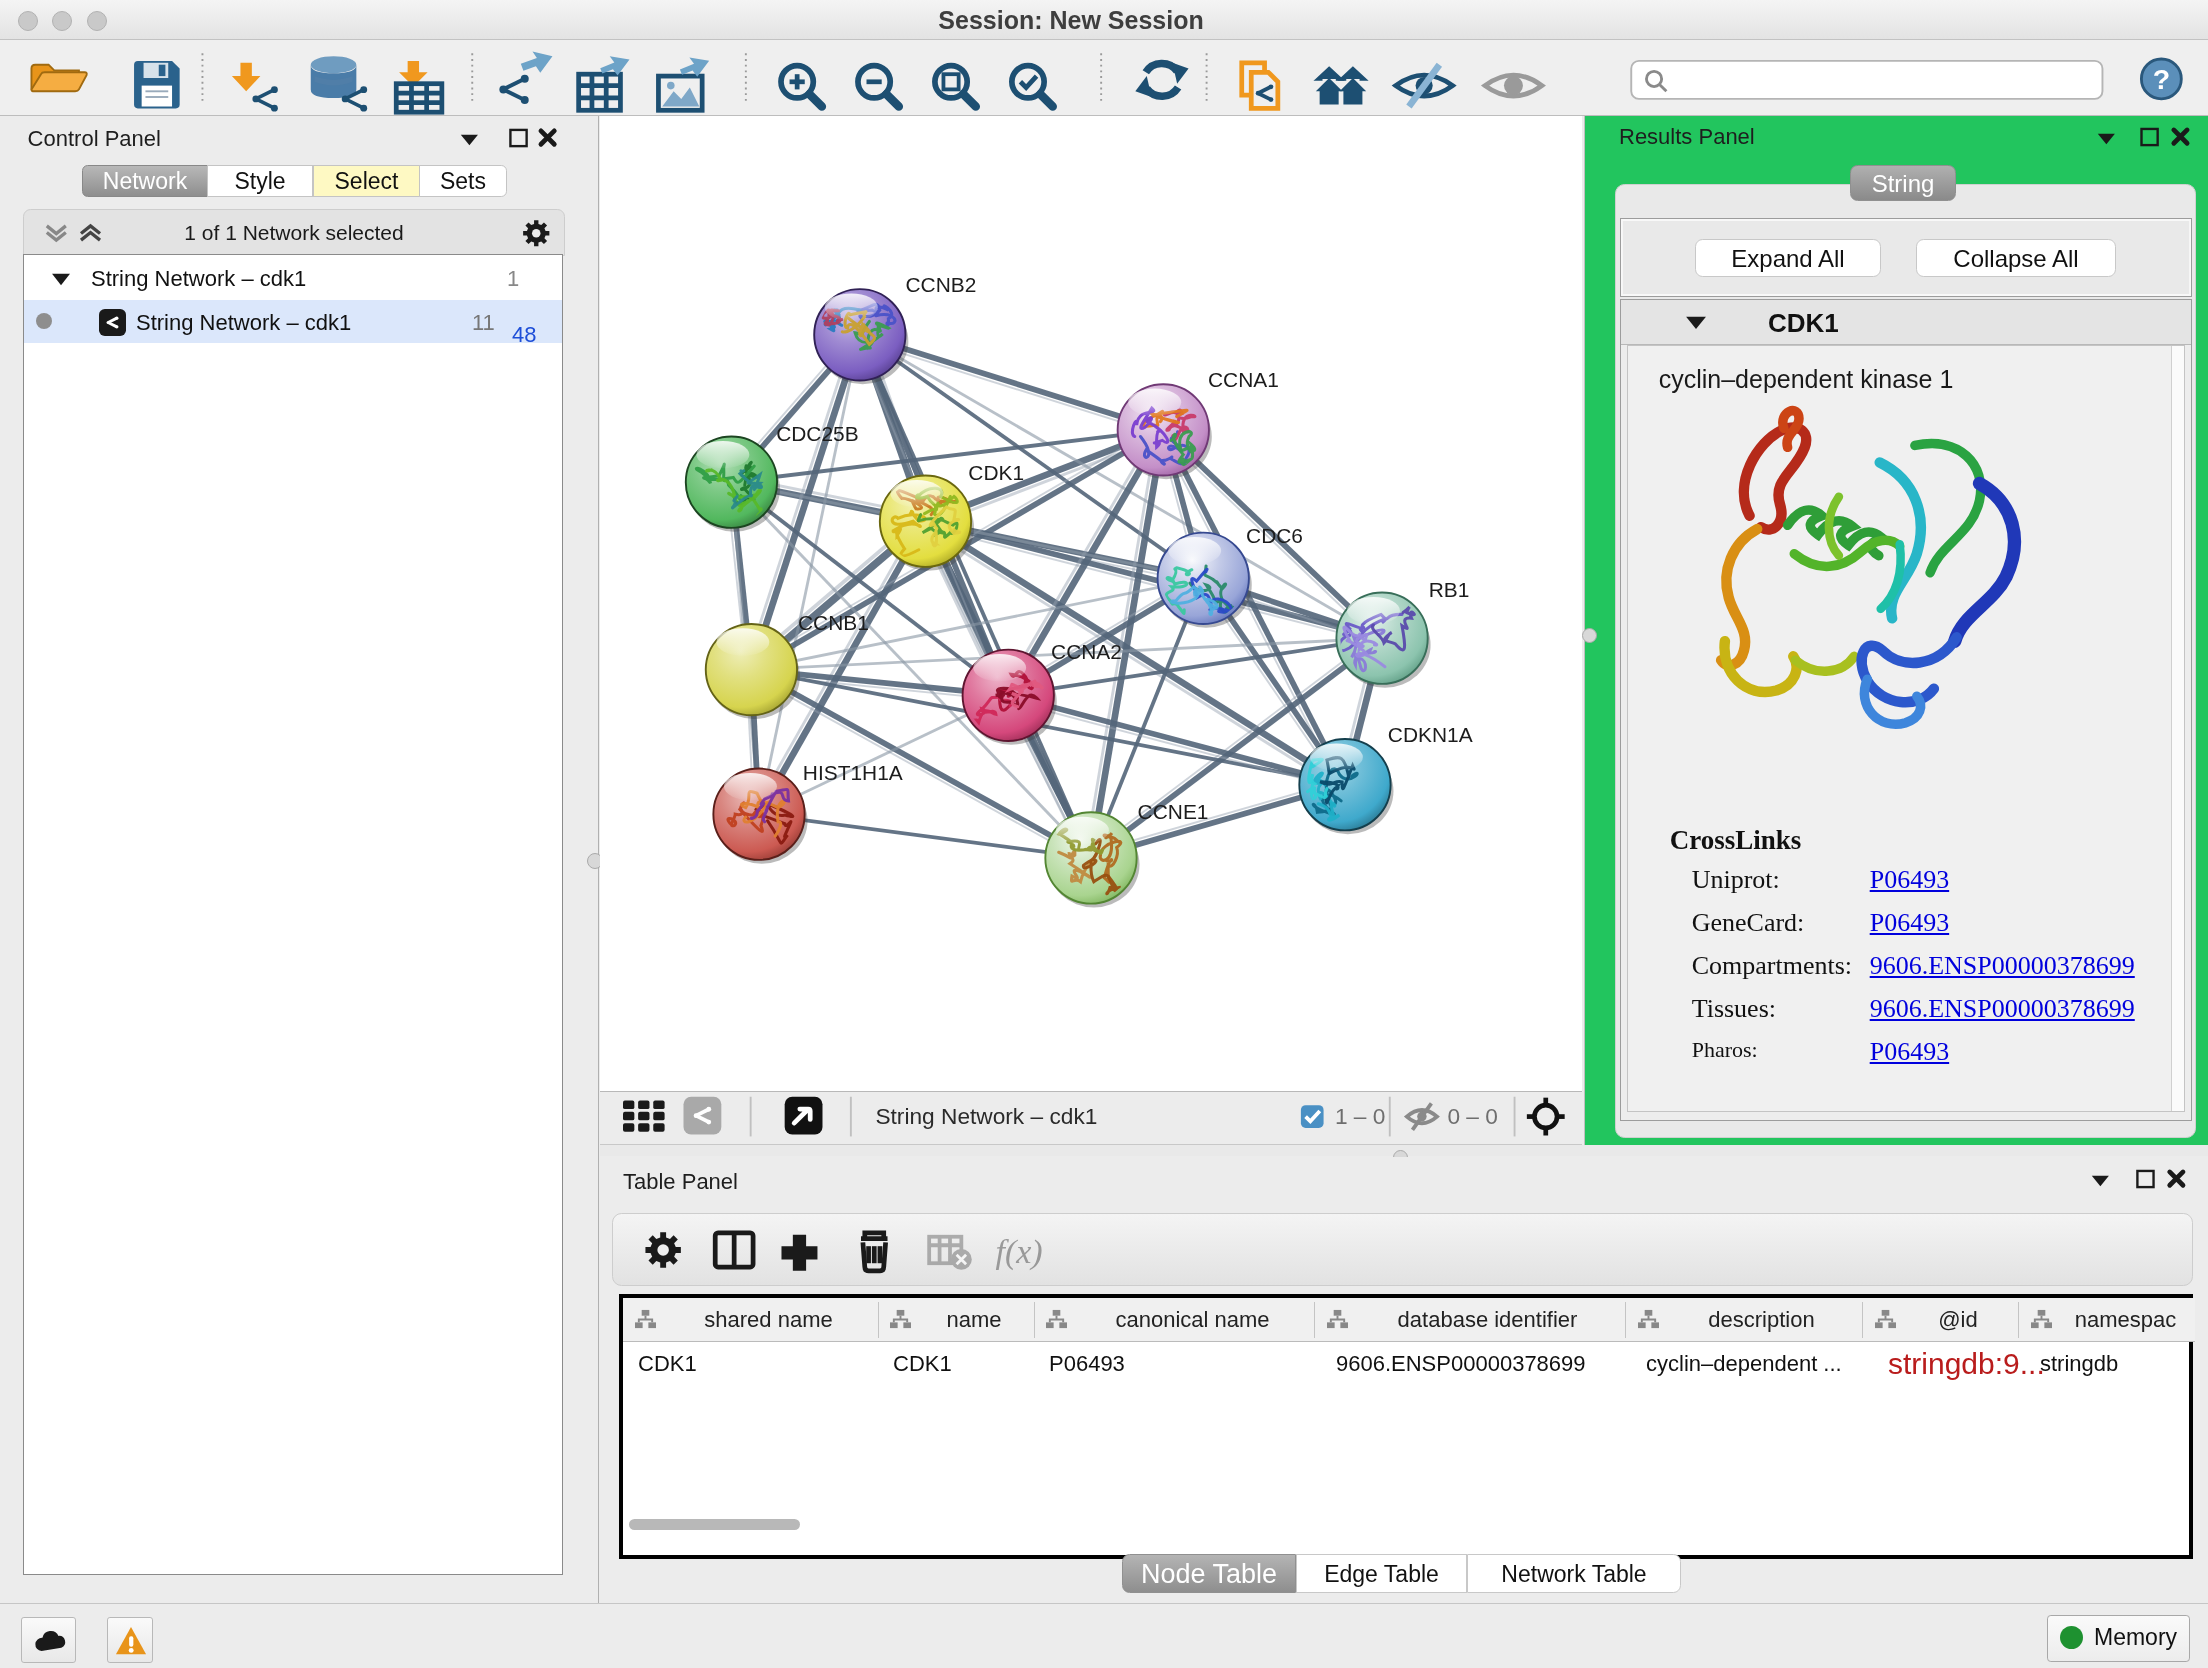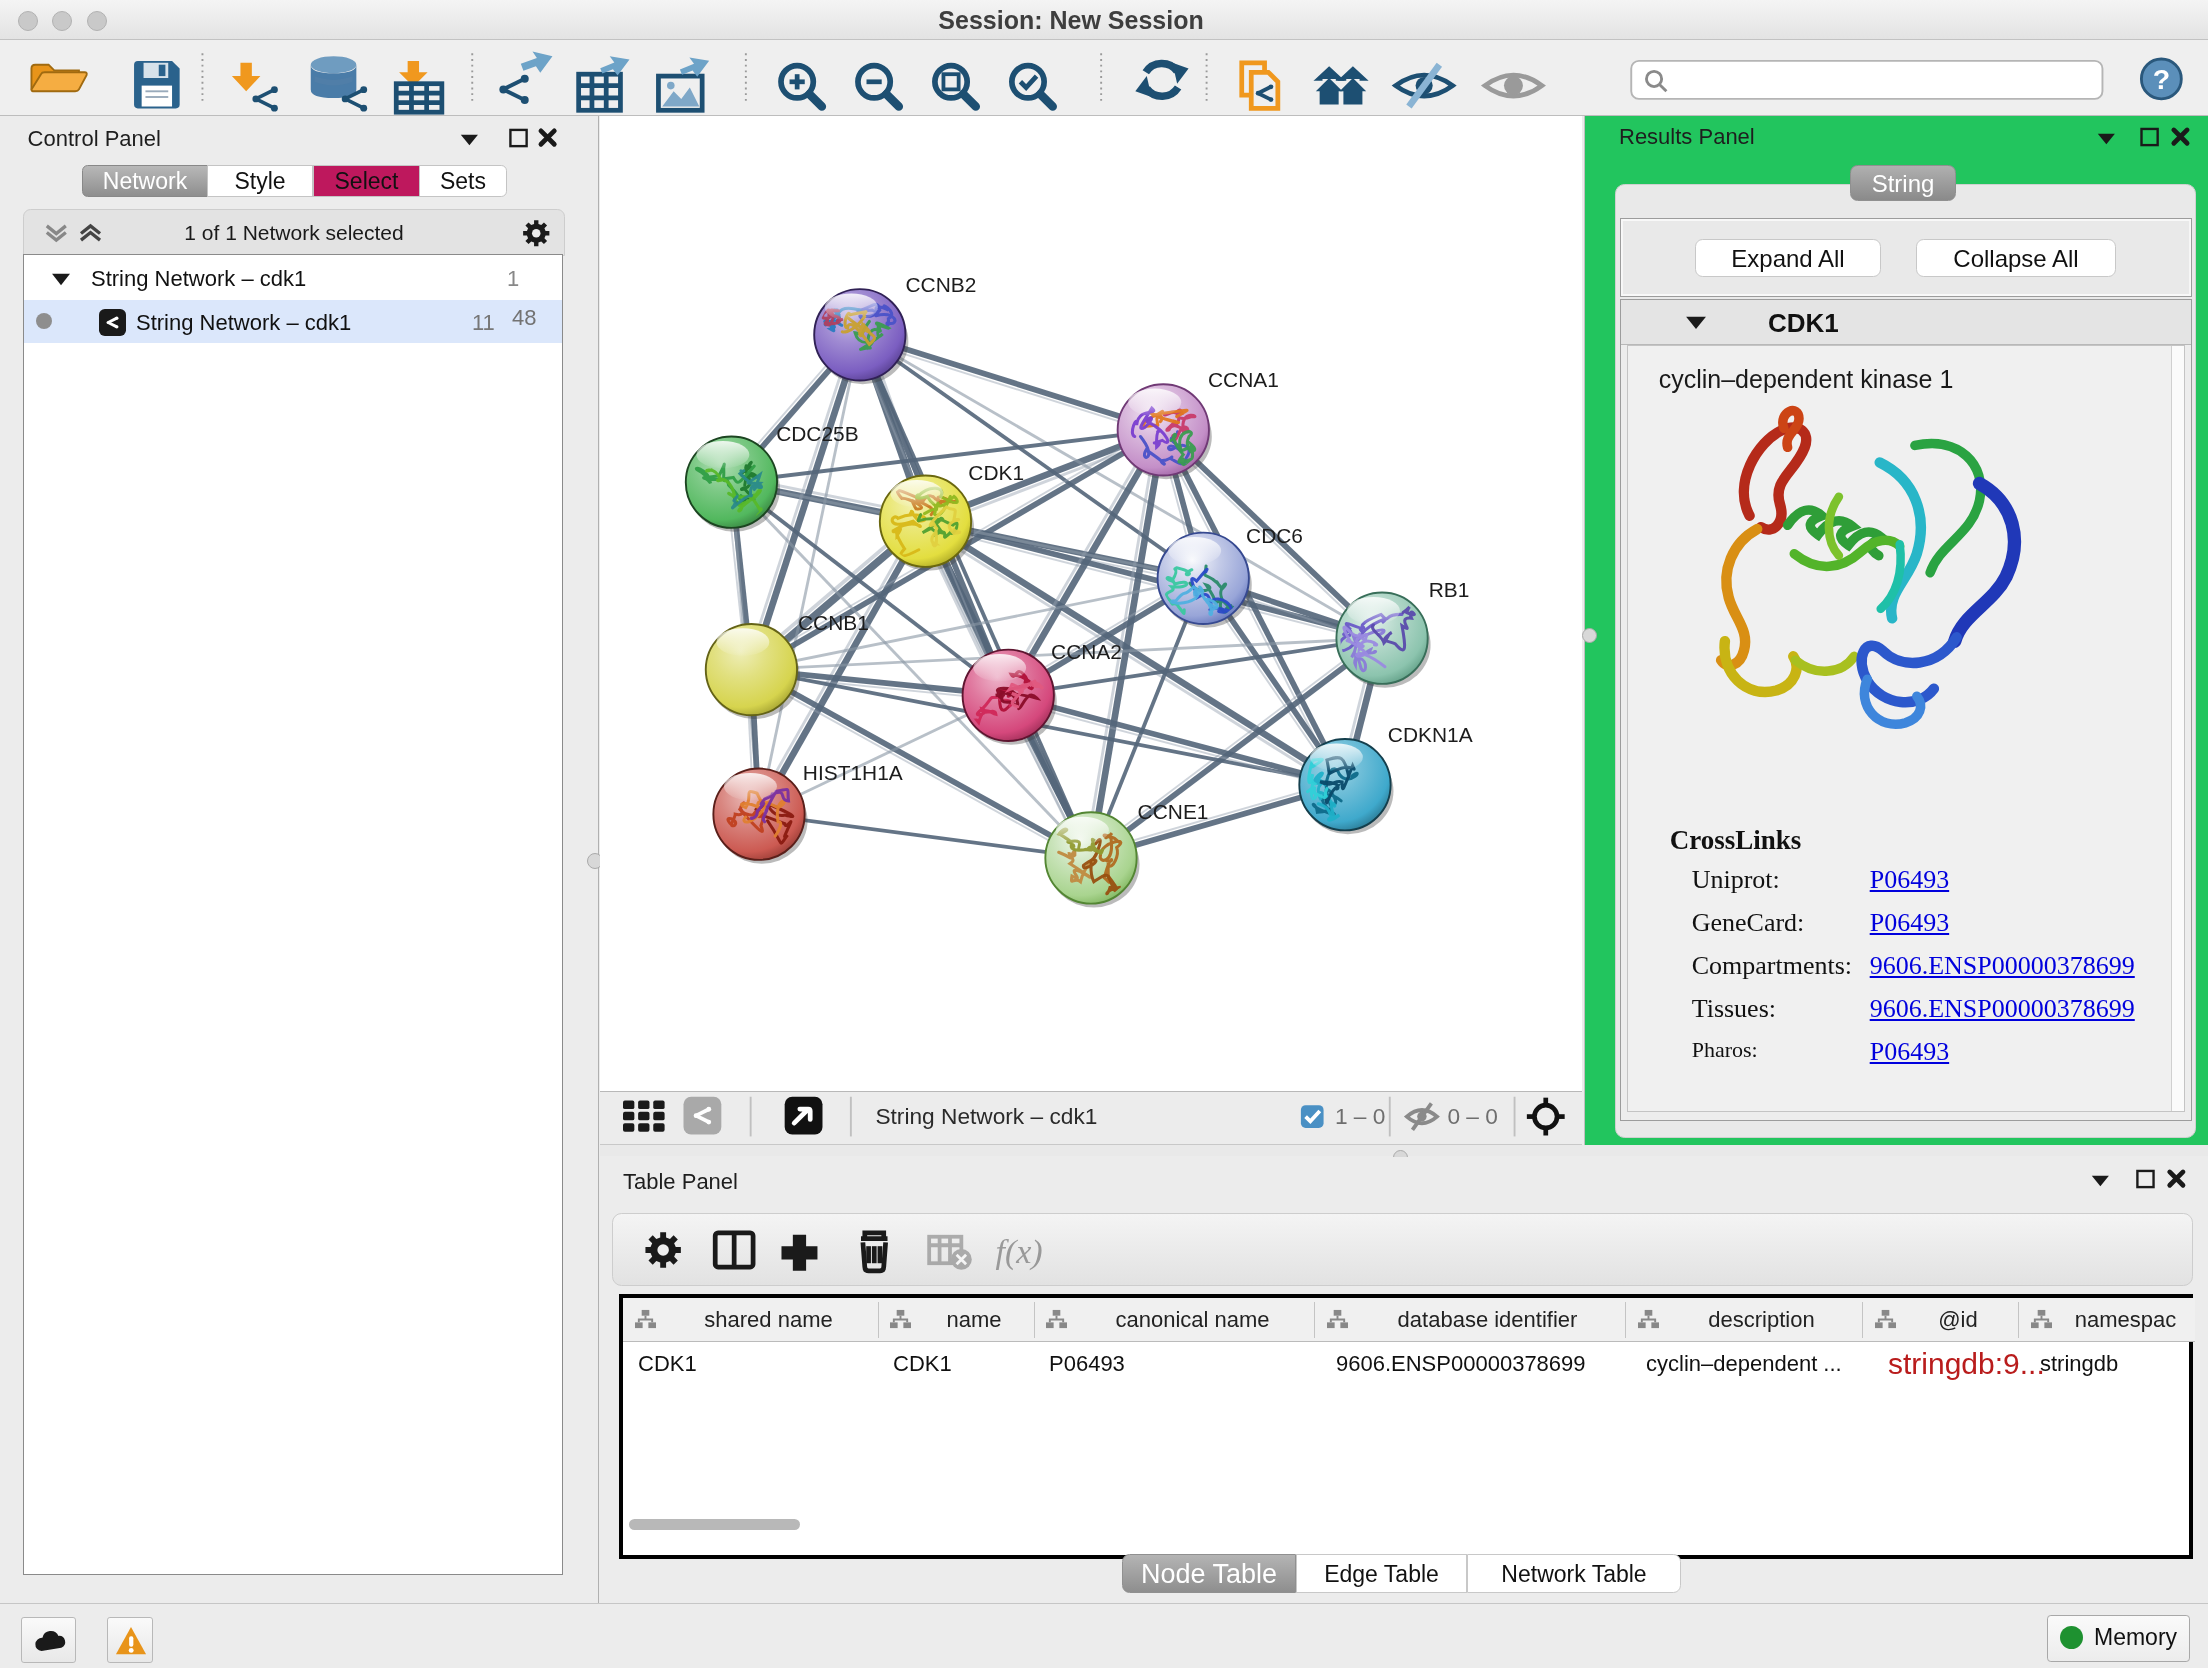--- a/index.html
+++ b/index.html
@@ -145,21 +145,21 @@
   </div>
 <div class="abs" style="left:0;top:116px;width:599px;height:1487px;background:#ececec;border-right:1px solid #b0b0b0">
     <div class="abs panel-title" style="left:27.6px;top:9.5px">Control Panel</div>
     <svg class="abs" style="left:457px;top:11.4px" width="124" height="23" viewBox="0 0 130 24">
 <path d="M4,8 l18,0 l-9,11 Z" fill="#1a1a1a"></path>
 <rect x="56" y="3" width="17" height="17" fill="none" stroke="#1a1a1a" stroke-width="2.5"></rect>
 <path d="M88,4 l14,14 M102,4 l-14,14" stroke="#1a1a1a" stroke-width="5" stroke-linecap="round"></path>
 </svg>
     <div class="abs" style="left:82px;top:49px;width:126px;height:32px;background:linear-gradient(#b8b8b8,#8e8e8e);border:1px solid #888;border-radius:5.7px 0 0 5.7px;color:#fff;text-align:center;line-height:31px;font-size:23px">Network</div>
     <div class="abs" style="left:207px;top:49px;width:106px;height:32px;background:#fff;border:1px solid #c4c4c4;color:#111;text-align:center;line-height:31px;font-size:23px">Style</div>
-    <div class="abs" style="left:313px;top:49px;width:107px;height:32px;background:#be185d;border:1px solid #c4c4c4;color:#111;text-align:center;line-height:31px;font-size:23px">Select</div>
+    <div class="abs" style="left:313px;top:49px;width:107px;height:32px;background:#fef9c3;border:1px solid #c4c4c4;color:#111;text-align:center;line-height:31px;font-size:23px">Select</div>
     <div class="abs" style="left:419px;top:49px;width:88px;height:32px;background:#fff;border:1px solid #c4c4c4;border-radius:0 5.7px 5.7px 0;color:#111;text-align:center;line-height:31px;font-size:23px">Sets</div>
     <div class="abs" style="left:23px;top:93px;width:542px;height:47px;background:#e3e3e3;border:1px solid #cdcdcd;border-radius:7.6px 7.6px 0 0">
       <svg class="abs" style="left:19px;top:9.5px" width="76" height="27" viewBox="0 0 80 28">
 <g fill="none" stroke="#888" stroke-width="3.5">
           <path d="M4,6 l10,8 l10,-8"></path>
           <path d="M4,13 l10,8 l10,-8"></path>
         </g>
 <g fill="none" stroke="#444" stroke-width="3.5">
           <path d="M40,14 l10,-8 l10,8"></path>
           <path d="M40,21 l10,-8 l10,8"></path>
@@ -184,21 +184,21 @@
         <svg class="abs" style="left:75px;top:8.6px" width="27" height="27" viewBox="0 0 28 28">
           <rect x="0" y="0" width="28" height="28" rx="6" fill="#1a1a1a"></rect>
           <line x1="9.5" y1="14" x2="18.5" y2="9.5" stroke="#ffffff" stroke-width="3"></line>
           <line x1="9.5" y1="14" x2="18.5" y2="18.5" stroke="#ffffff" stroke-width="3"></line>
           <circle cx="9.5" cy="14" r="1.6800000000000002" fill="#ffffff"></circle>
           <circle cx="18.5" cy="9.5" r="1.6800000000000002" fill="#ffffff"></circle>
           <circle cx="18.5" cy="18.5" r="1.6800000000000002" fill="#ffffff"></circle>
         </svg>
         <span class="abs" style="left:112px;top:9.5px">String Network – cdk1</span>
         <span class="abs" style="left:448px;top:9.5px;color:#777">11</span>
-        <span class="abs" style="left:488px;top:5px;color:#737373">48</span>
+        <span class="abs" style="left:488px;top:22px;color:#1d4ed8">48</span>
       </div>
     </div>
   </div>
 <div class="abs" style="left:587px;top:853px;width:16px;height:16px;border-radius:50%;background:#d8d8d8;border:1px solid #aaa"></div>
 <div class="abs" style="left:600px;top:116px;width:982px;height:975px;background:#ffffff"></div>
 <svg width="982" height="975" viewBox="631 122 1032 1025" style="position:absolute;left:600px;top:116px">
     <defs>
       <radialGradient id="gA" cx="0.38" cy="0.30" r="0.85">
         <stop offset="0" stop-color="#c9bde5"></stop>
         <stop offset="0.35" stop-color="#9f8ad2"></stop>

